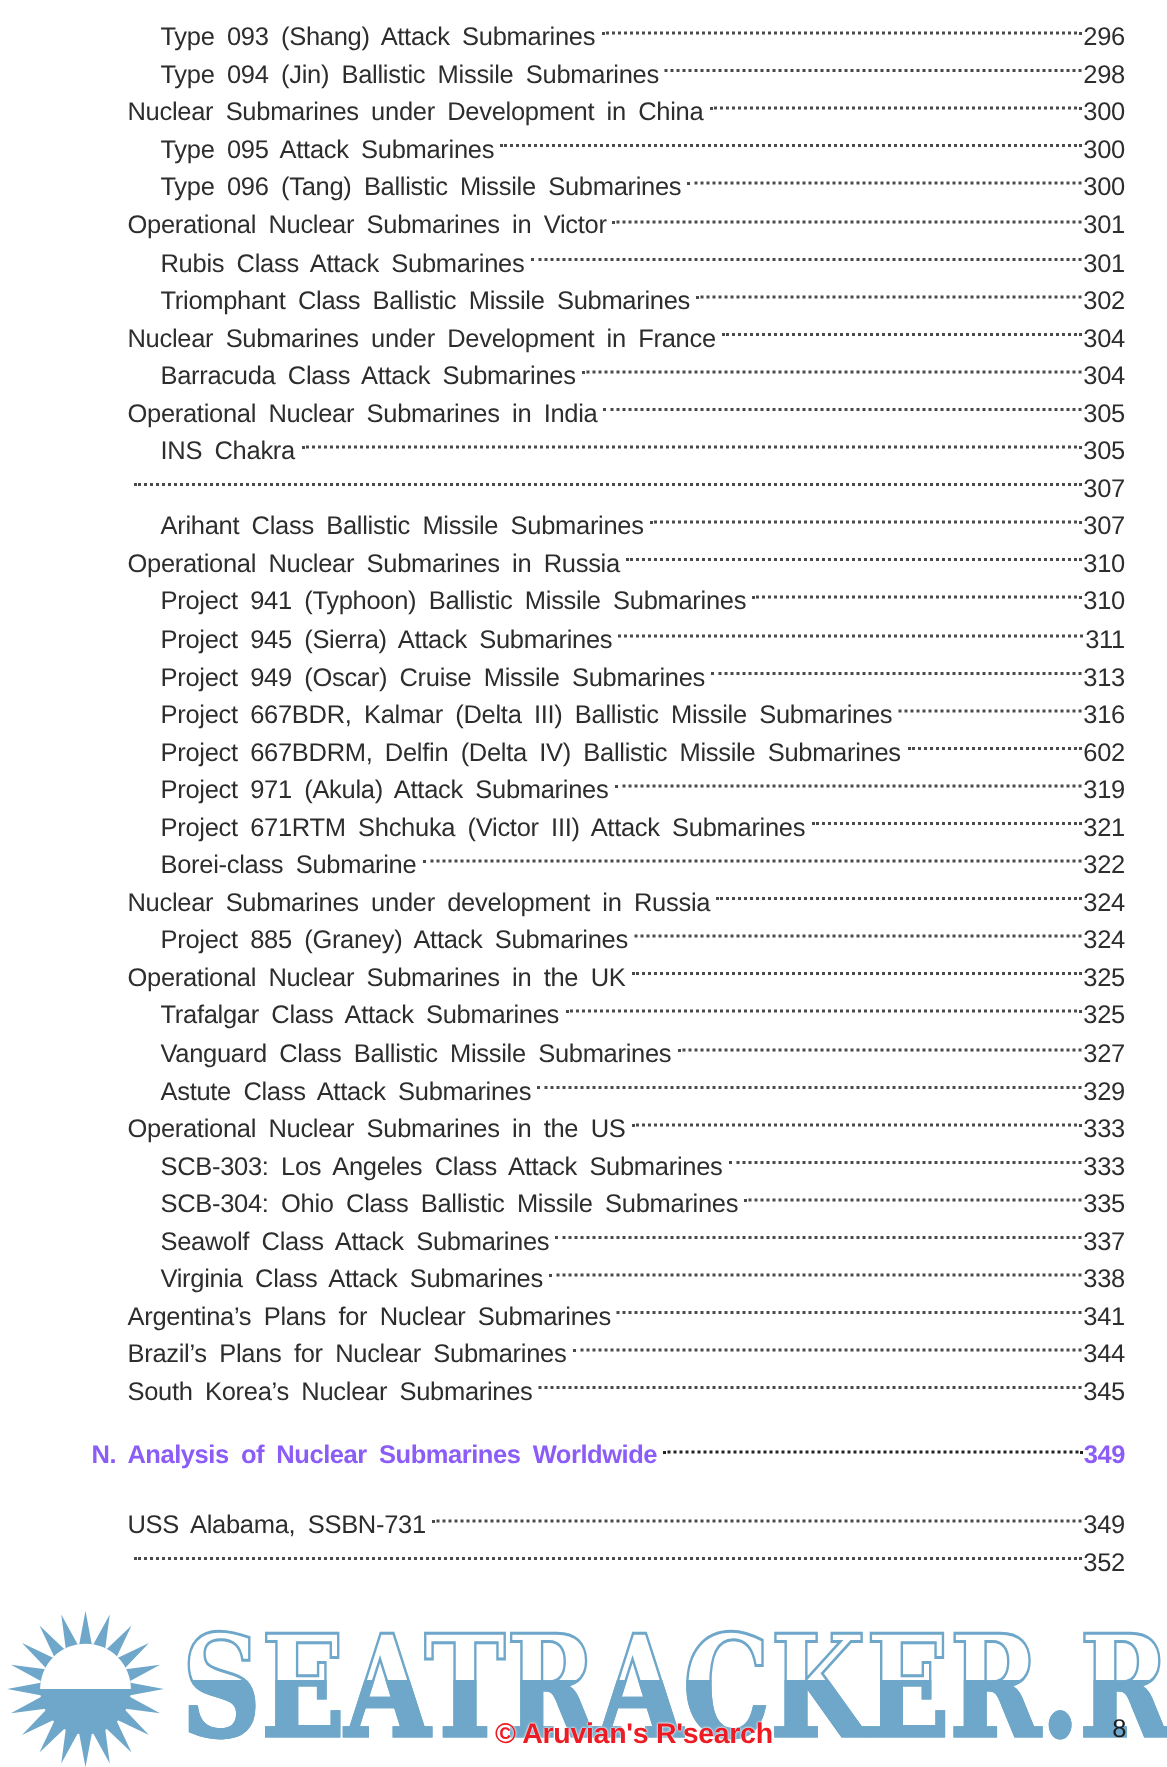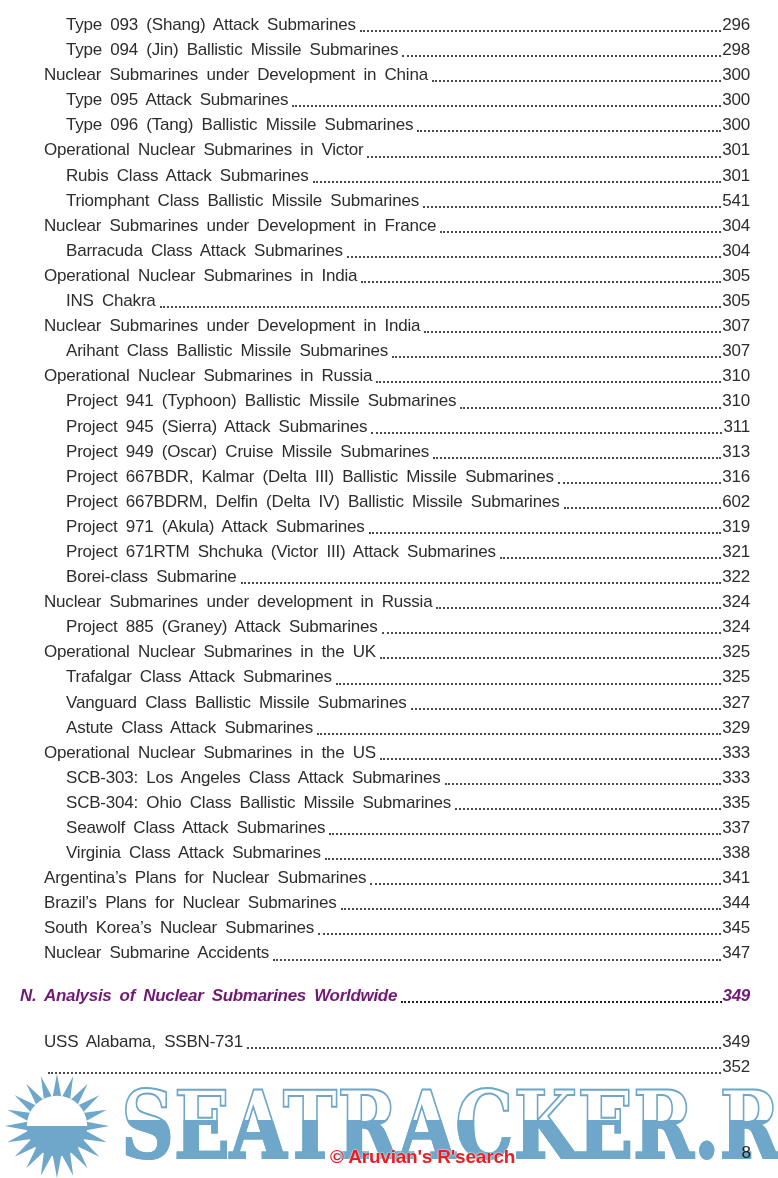--- a/index.html
+++ b/index.html
@@ -6,39 +6,39 @@
   .page {
     position:relative; width:778px; height:1178px; overflow:hidden;
     background:#ffffff; box-sizing:border-box;
     font-family:"Liberation Sans", sans-serif;
     color:#2d2d2d;
   }
   .toc {
     position:absolute; left:20px; right:28px; top:12px; z-index:2;
   }
   .row {
-    display:flex; align-items:flex-end;
+    display:flex; align-items:center;
     line-height:25.1px; font-size:17px;
     letter-spacing:-0.2px; word-spacing:0.22em;
     white-space:nowrap;
+    margin-left:41px;
   }
   .row .label { flex:0 0 auto; }
   .row .dots {
     flex:1 1 auto; height:0;
     border-bottom:2px dotted #4a4a4a;
     margin:0 1px 5px 4px; min-width:10px;
   }
   .row .pnum { flex:0 0 auto; }
   .lvl-1 { padding-left:24px; }
   .lvl-2 { padding-left:46px; }
   .lvl-0 {
-    font-weight:bold; color:#701a75;
+    font-weight:bold; color:#8b5cf6;
     margin-top:17px; margin-bottom:21px;
     letter-spacing:-0.3px;
-    font-style:italic;
   }
   .lvl-0 .dots { border-bottom:2.5px dotted #222222; }
 
   
   .watermark { position:absolute; left:0; top:0; width:100%; height:100%; z-index:1; }
   .sun { position:absolute; left:2px; top:1071px; width:110px; height:110px; }
   .wm-text {
     position:absolute; left:121px; top:1078px;
     font-family:"DejaVu Serif", serif; font-weight:bold;
     font-size:94px; line-height:94px; letter-spacing:0px;
@@ -113,21 +113,21 @@
       <span class="pnum">301</span>
     </div>
       <div class="row lvl-2">
       <span class="label">Rubis Class Attack Submarines</span>
       <span class="dots"></span>
       <span class="pnum">301</span>
     </div>
       <div class="row lvl-2">
       <span class="label">Triomphant Class Ballistic Missile Submarines</span>
       <span class="dots"></span>
-      <span class="pnum">541</span>
+      <span class="pnum">302</span>
     </div>
       <div class="row lvl-1">
       <span class="label">Nuclear Submarines under Development in France</span>
       <span class="dots"></span>
       <span class="pnum">304</span>
     </div>
       <div class="row lvl-2">
       <span class="label">Barracuda Class Attack Submarines</span>
       <span class="dots"></span>
       <span class="pnum">304</span>
@@ -136,21 +136,20 @@
       <span class="label">Operational Nuclear Submarines in India</span>
       <span class="dots"></span>
       <span class="pnum">305</span>
     </div>
       <div class="row lvl-2">
       <span class="label">INS Chakra</span>
       <span class="dots"></span>
       <span class="pnum">305</span>
     </div>
       <div class="row lvl-1">
-      <span class="label">Nuclear Submarines under Development in India</span>
       <span class="dots"></span>
       <span class="pnum">307</span>
     </div>
       <div class="row lvl-2">
       <span class="label">Arihant Class Ballistic Missile Submarines</span>
       <span class="dots"></span>
       <span class="pnum">307</span>
     </div>
       <div class="row lvl-1">
       <span class="label">Operational Nuclear Submarines in Russia</span>
@@ -259,25 +258,20 @@
     </div>
       <div class="row lvl-1">
       <span class="label">Brazil’s Plans for Nuclear Submarines</span>
       <span class="dots"></span>
       <span class="pnum">344</span>
     </div>
       <div class="row lvl-1">
       <span class="label">South Korea’s Nuclear Submarines</span>
       <span class="dots"></span>
       <span class="pnum">345</span>
-    </div>
-      <div class="row lvl-1">
-      <span class="label">Nuclear Submarine Accidents</span>
-      <span class="dots"></span>
-      <span class="pnum">347</span>
     </div>
       <div class="row lvl-0">
       <span class="label">N. Analysis of Nuclear Submarines Worldwide</span>
       <span class="dots"></span>
       <span class="pnum">349</span>
     </div>
       <div class="row lvl-1">
       <span class="label">USS Alabama, SSBN-731</span>
       <span class="dots"></span>
       <span class="pnum">349</span>

